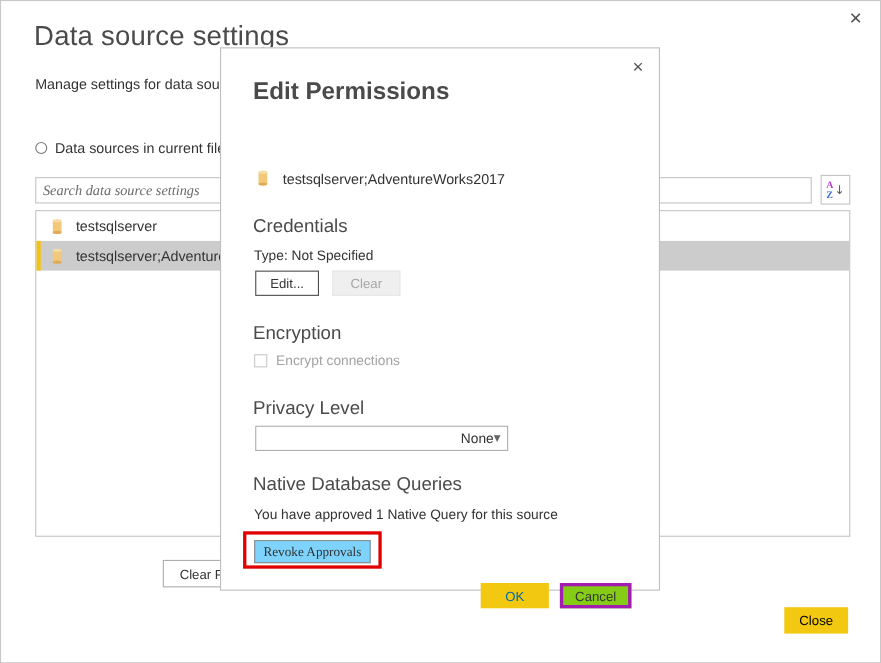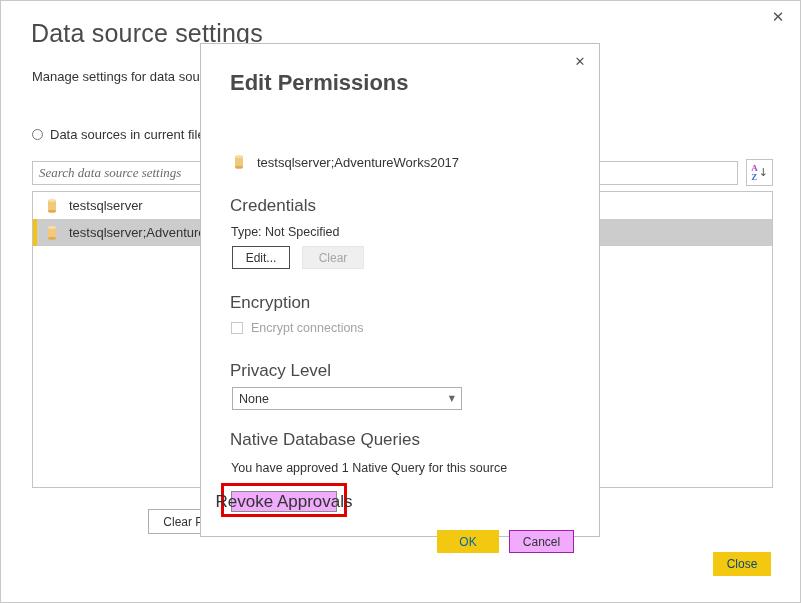--- a/index.html
+++ b/index.html
@@ -183,21 +183,21 @@
   #clear-permissions-button { left: 147px; top: 508px; width: 128px; }
 
   #close-button {
     position: absolute;
     left: 712px; top: 551px;
     width: 58px; height: 24px;
     background: #f2c811;
     border: none;
     font-family: "Liberation Sans", sans-serif;
     font-size: 12px;
-    color: #0c4a6e;
+    color: #000000;
     display: flex; align-items: center; justify-content: center;
   }
 
   
   #edit-permissions-dialog {
     position: absolute;
     left: 200px; top: 43px;
     width: 400px; height: 494px;
     background: #ffffff;
     border: 1px solid #bfbfbf;
@@ -297,20 +297,21 @@
     left: 31px; top: 343px;
     width: 230px; height: 23px;
     box-sizing: border-box;
     border: 1px solid #adadad;
     background: #ffffff;
     font-size: 12.5px;
     color: #333333;
     display: flex;
     align-items: center;
     padding: 0 6px;
+    text-align: right;
   }
   #privacy-select .sel-value { flex: 1; }
   .caret {
     font-size: 8px;
     color: #666;
     font-family: "DejaVu Sans", sans-serif;
     line-height: 1;
   }
 
   #native-heading { left: 29px; top: 386px; }
@@ -321,40 +322,41 @@
     left: 20px; top: 439px;
     width: 126px; height: 34px;
     border: 3px solid #e00000;
     box-sizing: border-box;
   }
   #revoke-approvals-button {
     position: absolute;
     left: 30px; top: 447px;
     width: 106px; height: 21px;
     border: 1px solid #8a8a8a;
-    background: #f0abfc;
-    color: #333333;
-    font-size: 17px;
+    background: #7dd3fc;
+    color: #333333;
+    font-size: 12px;
+    font-family: Liberation Serif, serif;
   }
 
   #ok-button {
     position: absolute;
     left: 236px; top: 486px;
     width: 62px; height: 23px;
     background: #f2c811;
     border: none;
     color: #0369a1;
     font-size: 12px;
   }
   #cancel-button {
     position: absolute;
     left: 308px; top: 486px;
     width: 65px; height: 23px;
-    background: #f0abfc;
-    border: 1px solid #a21caf;
+    background: #84cc16;
+    border: 3px solid #a21caf;
     color: #333333;
     font-size: 12px;
   }
 </style>
 </head>
 <body>
 
 <div id="main-window">
 
   <div id="window-close-button">

